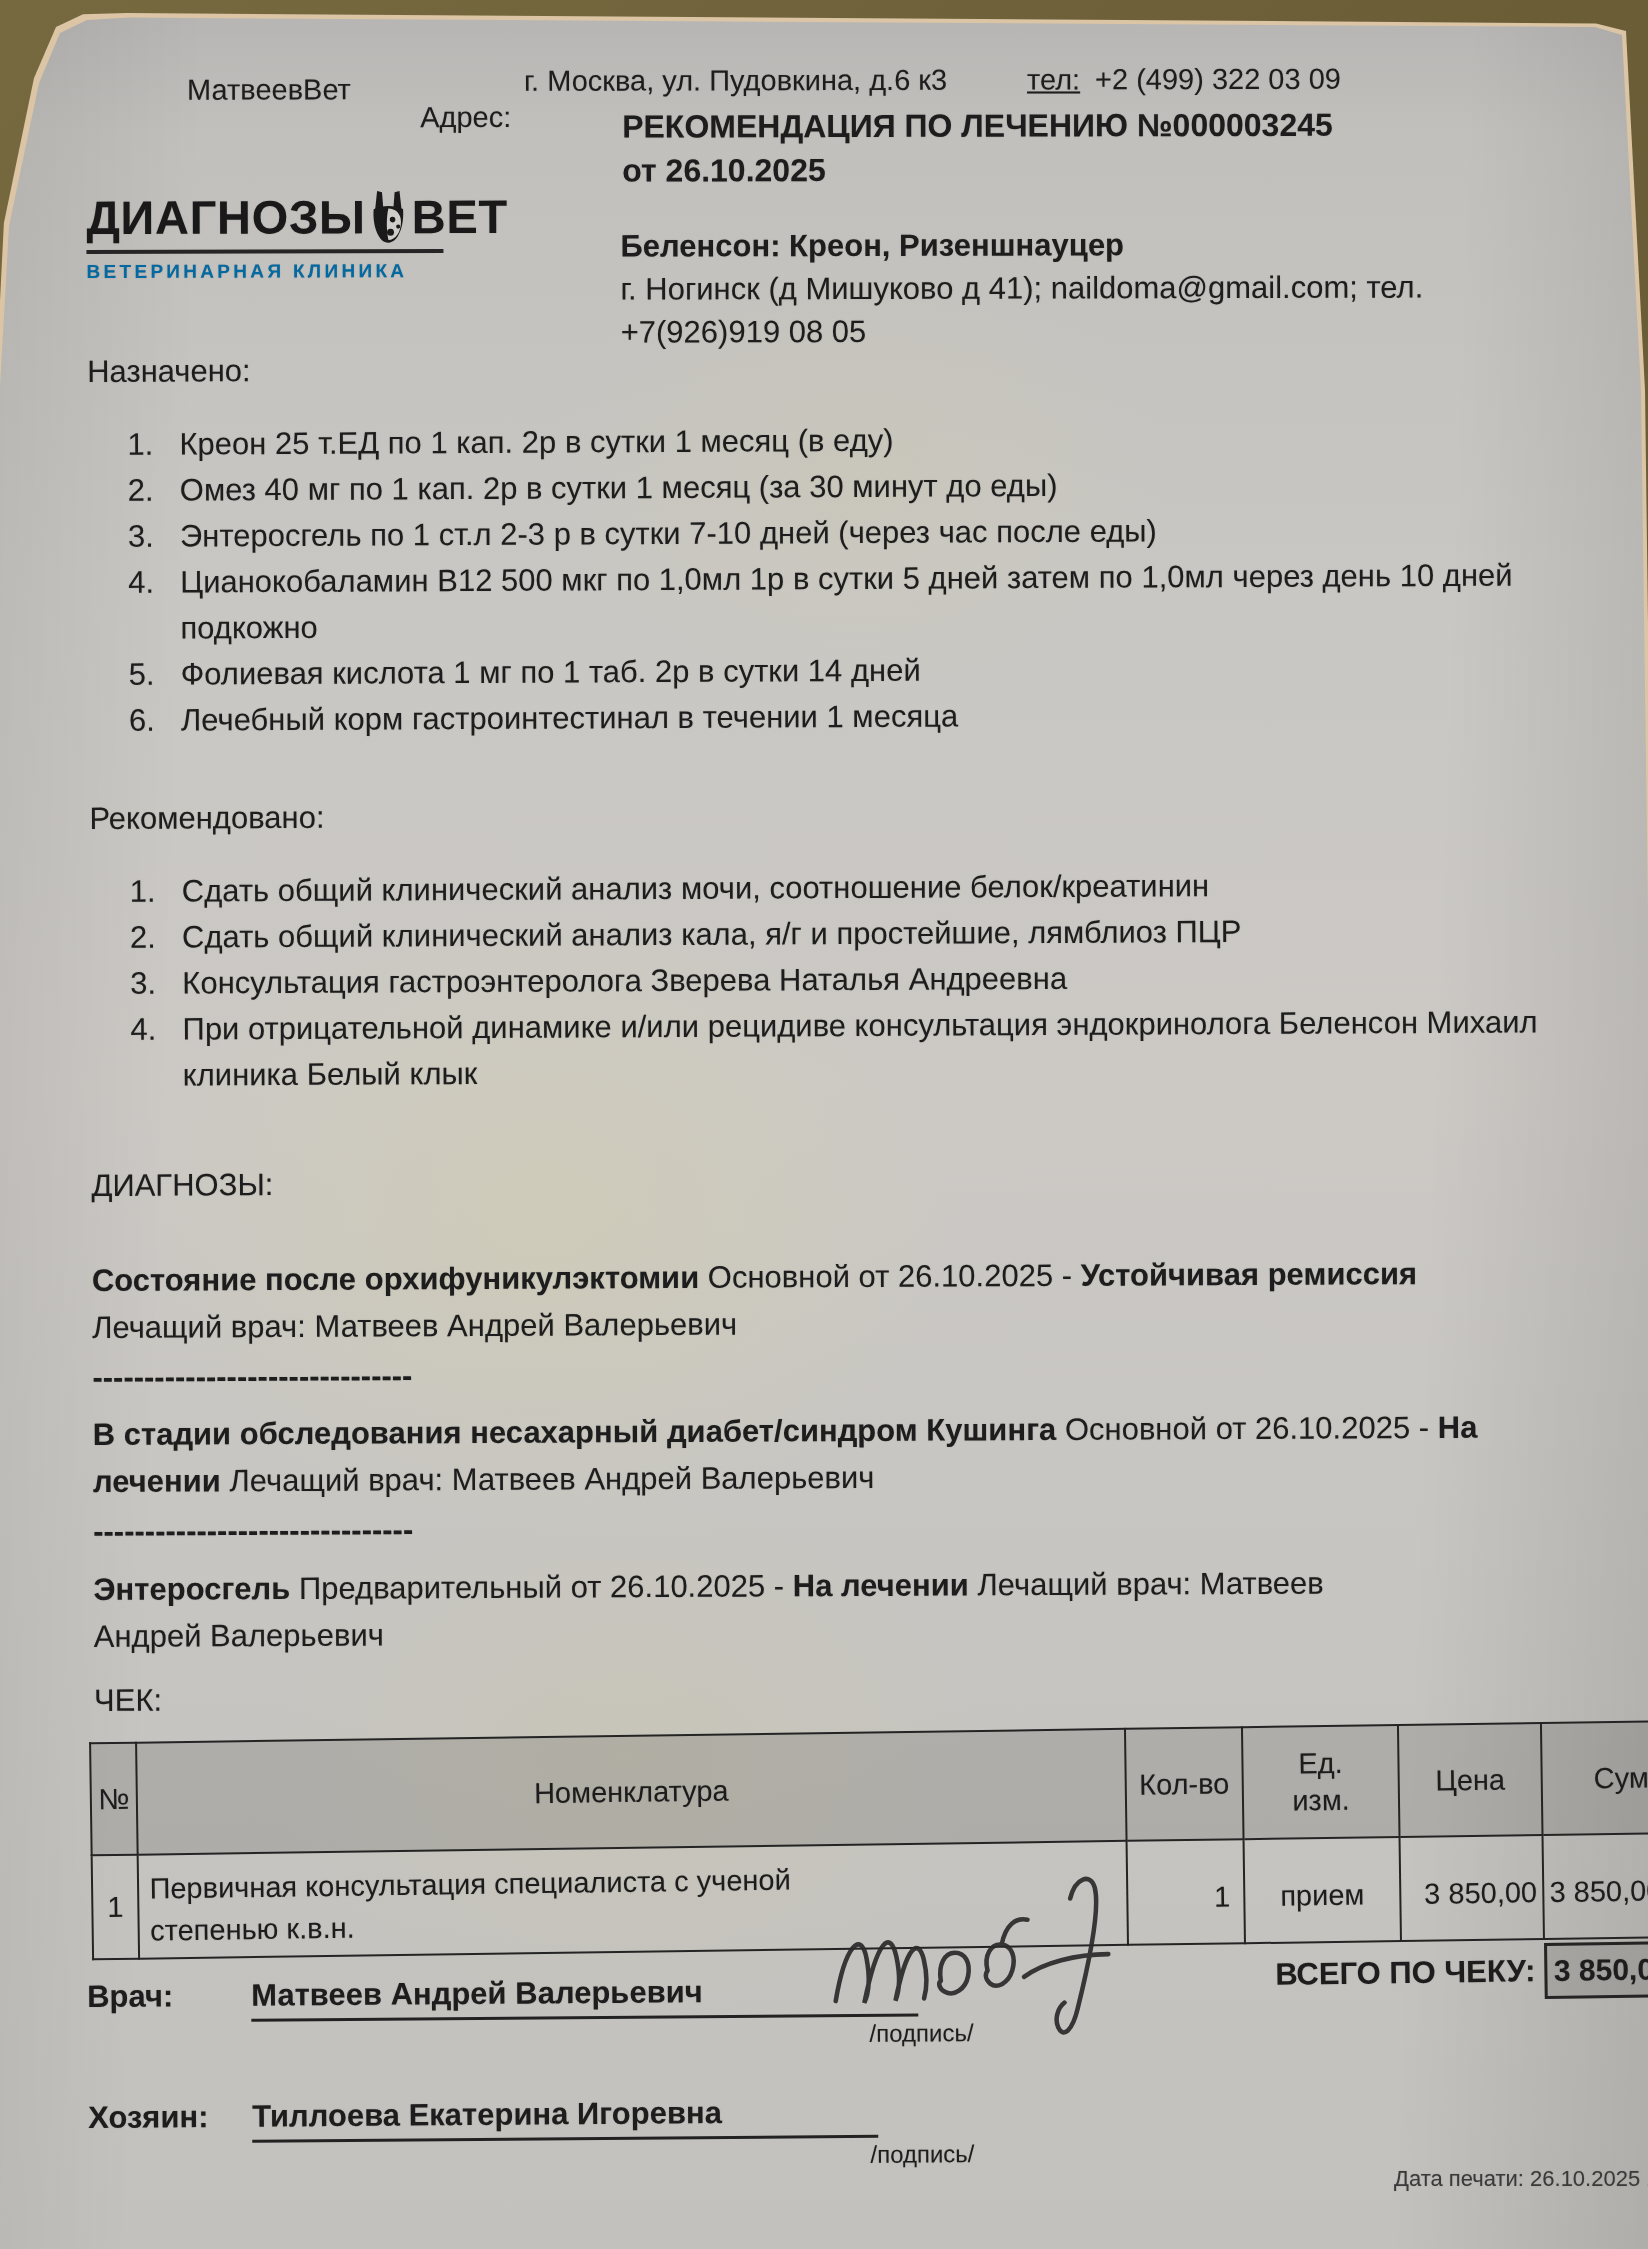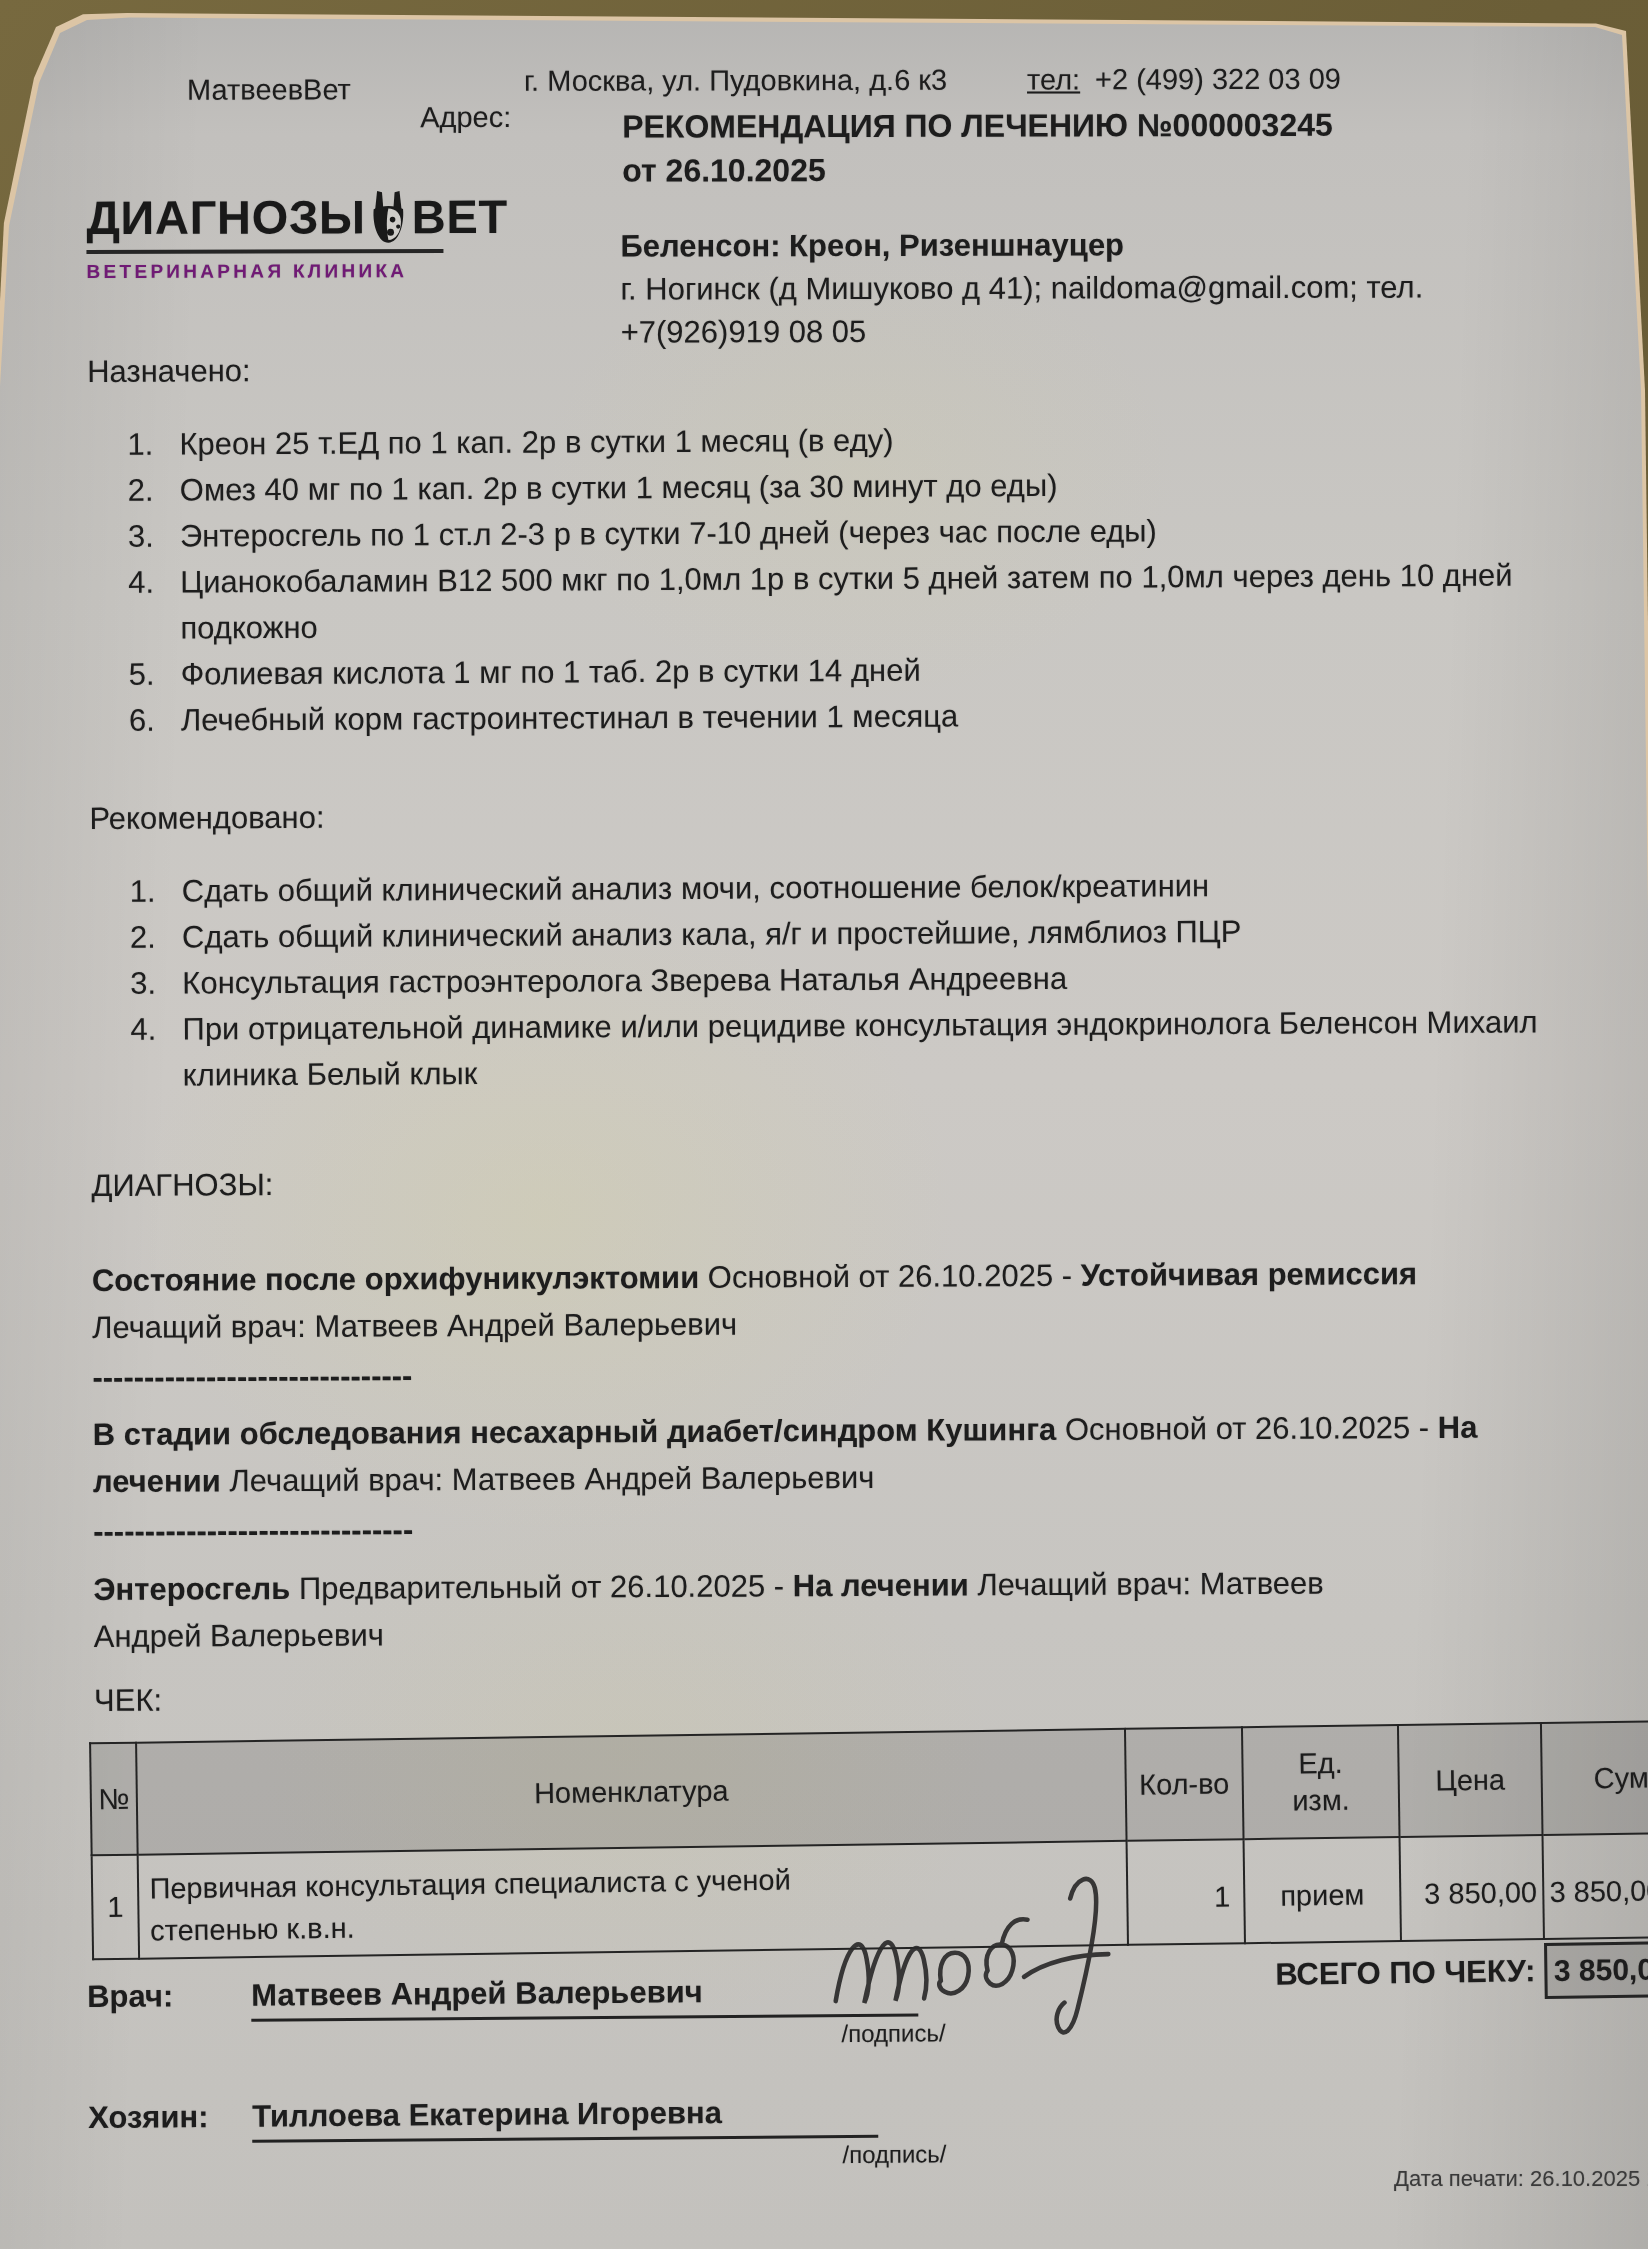--- a/index.html
+++ b/index.html
@@ -37,21 +37,21 @@
   .hr-tel-value { left:1095px; }
   .title-block { position:absolute; left:622px; top:106px; width:911px; font-size:32px; font-weight:bold; line-height:44px; }
   .patient-block { position:absolute; left:620px; top:226px; width:892px; font-size:31px; line-height:43px; }
   .patient-line1 { font-weight:bold; }
 
   
   .logo { position:absolute; left:86px; top:189px; width:364px; }
   .logo-line1 { display:flex; align-items:flex-end; font-size:47px; font-weight:bold; letter-spacing:0.7px; color:#191919; }
   .logo-icon { display:inline-block; width:42px; height:60px; margin:0 2px -3.9px 2px; }
   .logo-underline { width:357px; height:3.3px; background:#262626; margin-top:5.2px; }
-  .logo-sub { margin-top:7.8px; font-size:19px; font-weight:bold; letter-spacing:3.3px; color:#701a75; white-space:nowrap; }
+  .logo-sub { margin-top:7.8px; font-size:19px; font-weight:bold; letter-spacing:3.3px; color:#0369a1; white-space:nowrap; }
 
   
   .main { position:absolute; left:87px; top:353px; width:1549px; font-size:31px; transform:rotate(-0.3deg); transform-origin:top left; }
   .section-heading { font-size:31px; line-height:38px; font-weight:normal; }
   ol.doc-list { list-style:none; margin-top:31px; }
   ol.doc-list li { display:flex; line-height:46px; }
   ol.doc-list .num { width:52px; margin-left:40px; flex:none; }
   ol.doc-list .txt { flex:1; }
   .h-recommended { margin-top:56px; }
   .h-diagnoses { margin-top:68px; }
@@ -84,21 +84,21 @@
   .total-label { font-size:31px; font-weight:bold; line-height:56px; margin-right:9px; white-space:nowrap; }
   .total-value { width:195px; border:3.3px solid #242424; background:rgba(0,0,0,0.10); font-size:30px; font-weight:bold; line-height:49px; padding-left:6.5px; }
 
   
   .footer { position:absolute; left:87px; top:1979px; width:1549px; font-size:31px; transform:rotate(-0.45deg); transform-origin:top left; }
   .sign-row { position:relative; display:flex; align-items:baseline; }
   .sign-row .lbl { font-weight:bold; width:164px; flex:none; }
   .sign-row .nm { font-weight:bold; border-bottom:3.3px solid #222; padding:0 215px 5.2px 0; white-space:nowrap; }
   .owner-row { margin-top:77px; }
   .owner-row .nm { padding-right:156px; }
-  .sign-caption { position:absolute; left:754px; font-size:24px; font-weight:normal; }
+  .sign-caption { position:absolute; left:782px; font-size:24px; font-weight:normal; }
   .cap-doctor { top:47px; }
   .cap-owner { top:47px; }
   .signature-svg { position:absolute; left:729px; top:-112px; width:312px; height:215px; }
   .print-date { position:absolute; left:1394px; top:2166px; font-size:22px; color:#3a3a3a; white-space:nowrap; }
 </style>
 </head>
 <body>
 
 <div class="paper-edge"></div>
 <div class="paper"></div>

